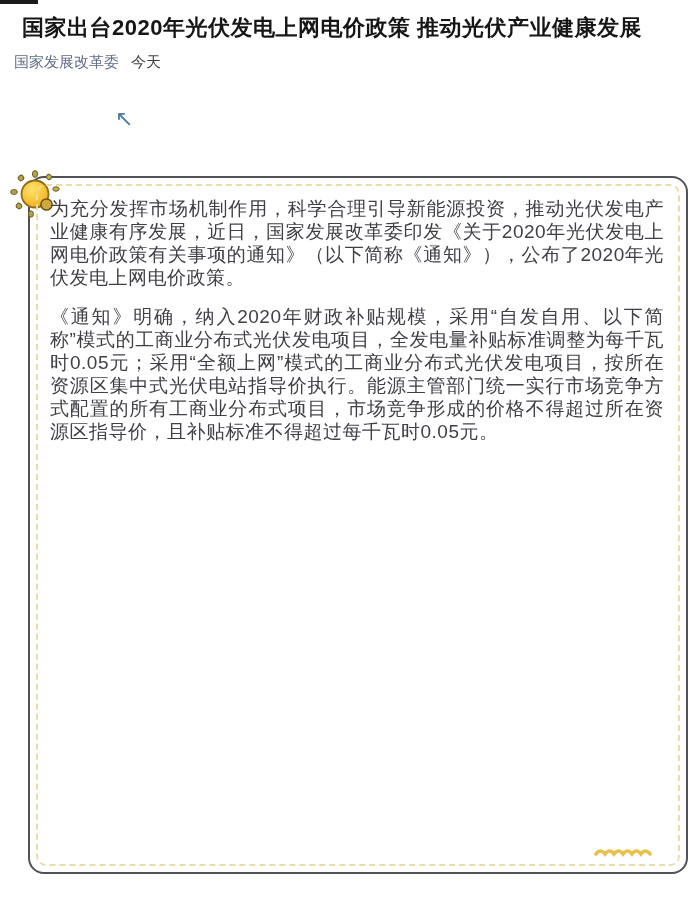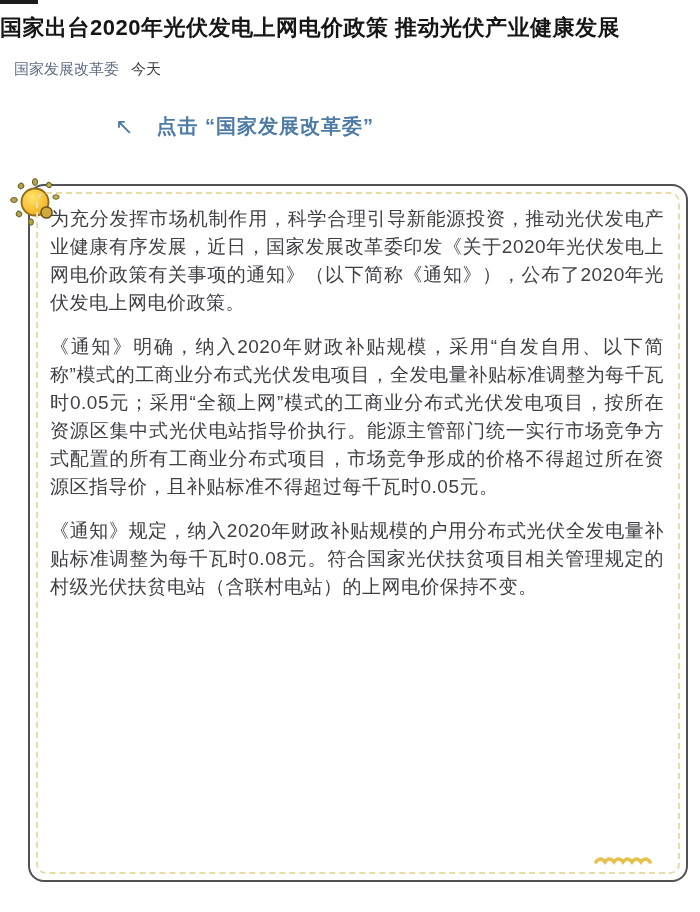--- a/index.html
+++ b/index.html
@@ -8,27 +8,27 @@
     background:#ffffff;
     font-family:"Liberation Sans","DejaVu Sans",sans-serif;
     position:relative;
     overflow:hidden;
   }
   .corner-mark{
     position:absolute;top:0;left:0;
     width:38px;height:4px;background:#1c1c1c;
   }
   .title{
-    margin:12px 26px 0 0;
+    margin:12px 26px 0 22px;
     font-size:22px;line-height:31px;
     font-weight:700;color:#161616;
     letter-spacing:0.5px;
   }
   .byline{
-    margin:17px 14px 0;
+    margin:10px 14px 0;
     font-size:15px;
     display:flex;align-items:center;gap:12px;
   }
   .account-name{color:#5e6b85;cursor:pointer;}
   .publish-time{color:#404040;}
   .promo{
     margin:34px 0 0 115px;
     display:flex;align-items:center;gap:22px;
     color:#4d7ba6;font-size:20px;font-weight:700;
     letter-spacing:1px;
@@ -46,21 +46,21 @@
   .article-inner{
     box-sizing:border-box;
     position:absolute;
     top:6px;left:6px;right:6px;bottom:6px;
     border:2px dashed #e9dca6;
     border-radius:10px;
     padding:11px 14px 0 12px;
   }
   .article-inner p{
     margin:0 0 16px 0;
-    font-size:19px;line-height:28px;
+    font-size:19px;line-height:23px;
     color:#3f3f46;
     letter-spacing:0.5px;
     text-align:justify;
   }
   .sun-icon{
     position:absolute;top:-9px;left:-22px;
     width:58px;height:58px;
     pointer-events:none;
   }
   .squiggle-icon{
@@ -75,21 +75,20 @@
 
 <h1 class="title">国家出台2020年光伏发电上网电价政策 推动光伏产业健康发展</h1>
 
 <div class="byline">
   <span class="account-name">国家发展改革委</span>
   <span class="publish-time">今天</span>
 </div>
 
 <div class="promo">
   <span class="arrow">↖</span>
-  <span>点击 “国家发展改革委”</span>
 </div>
 
 <div class="article-box">
 
   <svg class="sun-icon" viewBox="0 0 58 58" xmlns="http://www.w3.org/2000/svg">
     <defs>
       <radialGradient id="sunGrad" cx="40%" cy="32%" r="75%">
         <stop offset="0%" stop-color="#ffe36a"></stop>
         <stop offset="60%" stop-color="#f8c33a"></stop>
         <stop offset="100%" stop-color="#eda824"></stop>
@@ -105,19 +104,18 @@
     <ellipse cx="23" cy="45" rx="2.4" ry="3.2" fill="#b3a44c" stroke="#6d6226" stroke-width="1"></ellipse>
 
     <circle cx="27" cy="25" r="13.5" fill="url(#sunGrad)" stroke="#8c6a1a" stroke-width="1.8"></circle>
 
     <circle cx="38.5" cy="35.5" r="5.6" fill="#cfa93f" stroke="#6d5415" stroke-width="1.5"></circle>
   </svg>
 
   <div class="article-inner">
     <p>为充分发挥市场机制作用，科学合理引导新能源投资，推动光伏发电产业健康有序发展，近日，国家发展改革委印发《关于2020年光伏发电上网电价政策有关事项的通知》（以下简称《通知》），公布了2020年光伏发电上网电价政策。</p>
     <p>《通知》明确，纳入2020年财政补贴规模，采用“自发自用、以下简称”模式的工商业分布式光伏发电项目，全发电量补贴标准调整为每千瓦时0.05元；采用“全额上网”模式的工商业分布式光伏发电项目，按所在资源区集中式光伏电站指导价执行。能源主管部门统一实行市场竞争方式配置的所有工商业分布式项目，市场竞争形成的价格不得超过所在资源区指导价，且补贴标准不得超过每千瓦时0.05元。</p>
-    <p>《通知》规定，纳入2020年财政补贴规模的户用分布式光伏全发电量补贴标准调整为每千瓦时0.08元。符合国家光伏扶贫项目相关管理规定的村级光伏扶贫电站（含联村电站）的上网电价保持不变。</p>
 
     <svg class="squiggle-icon" viewBox="0 0 62 12" xmlns="http://www.w3.org/2000/svg">
       <path d="M2,8 Q6.5,2 11,8 Q15.5,2 20,8 Q24.5,2 29,8 Q33.5,2 38,8 Q42.5,2 47,8 Q51.5,2 56,8" fill="none" stroke="#e6c14b" stroke-width="3.6" stroke-linecap="round"></path>
     </svg>
   </div>
 </div>
 
 </body></html>

